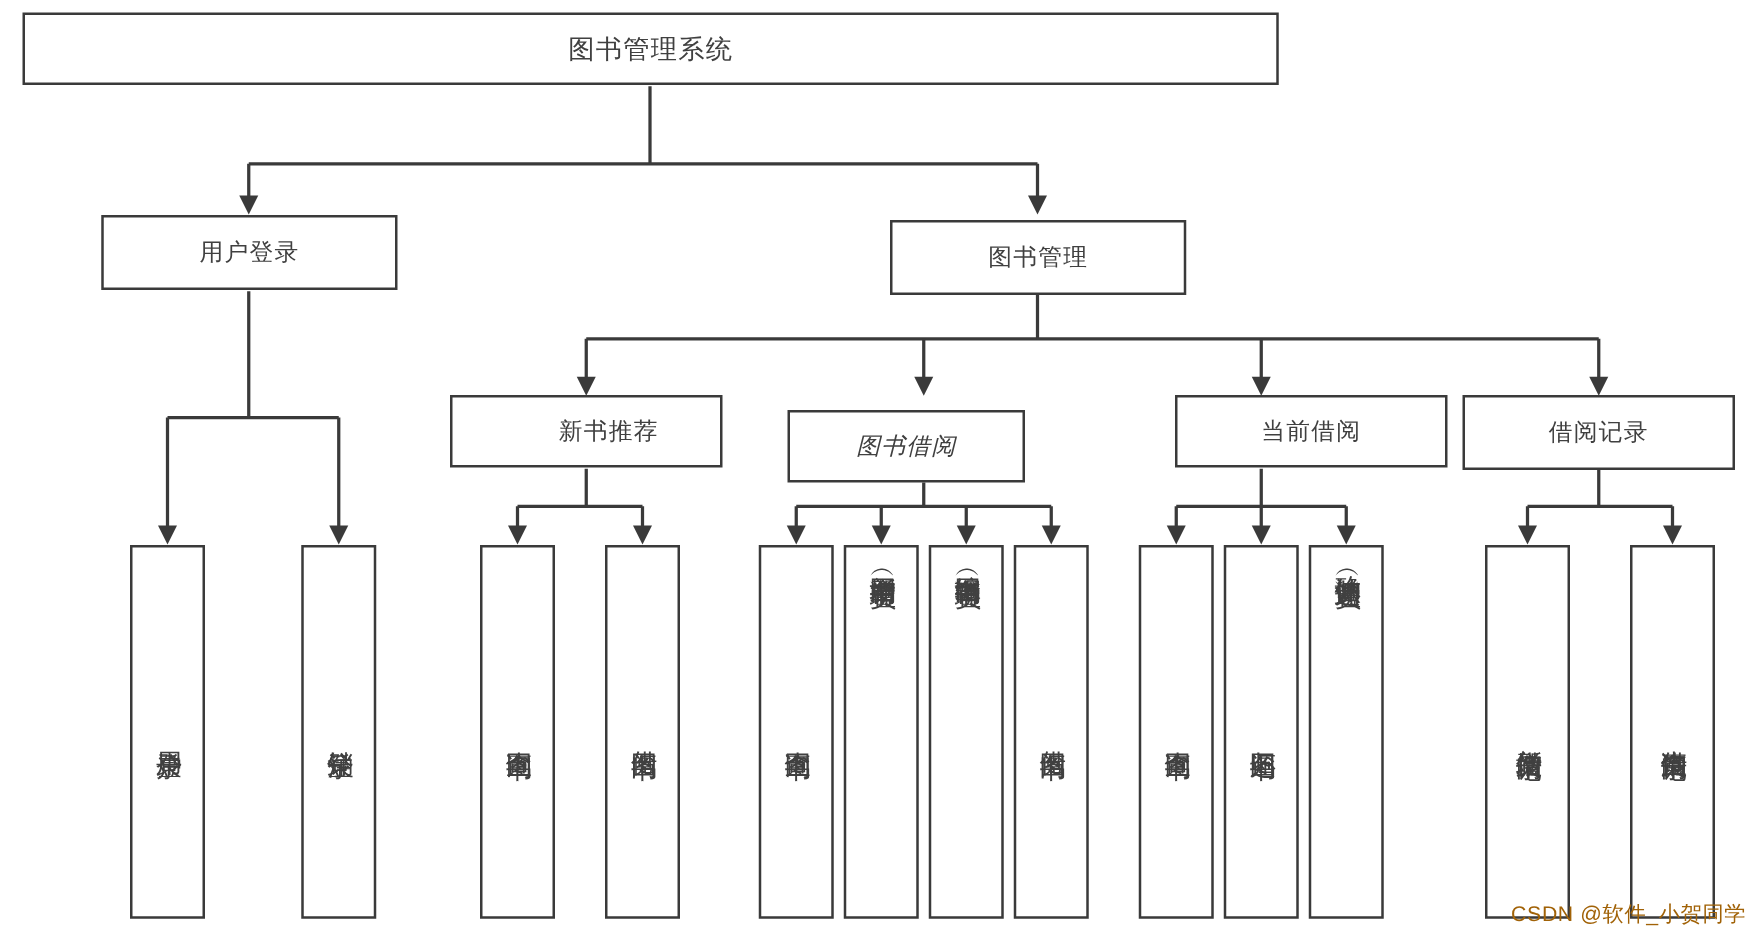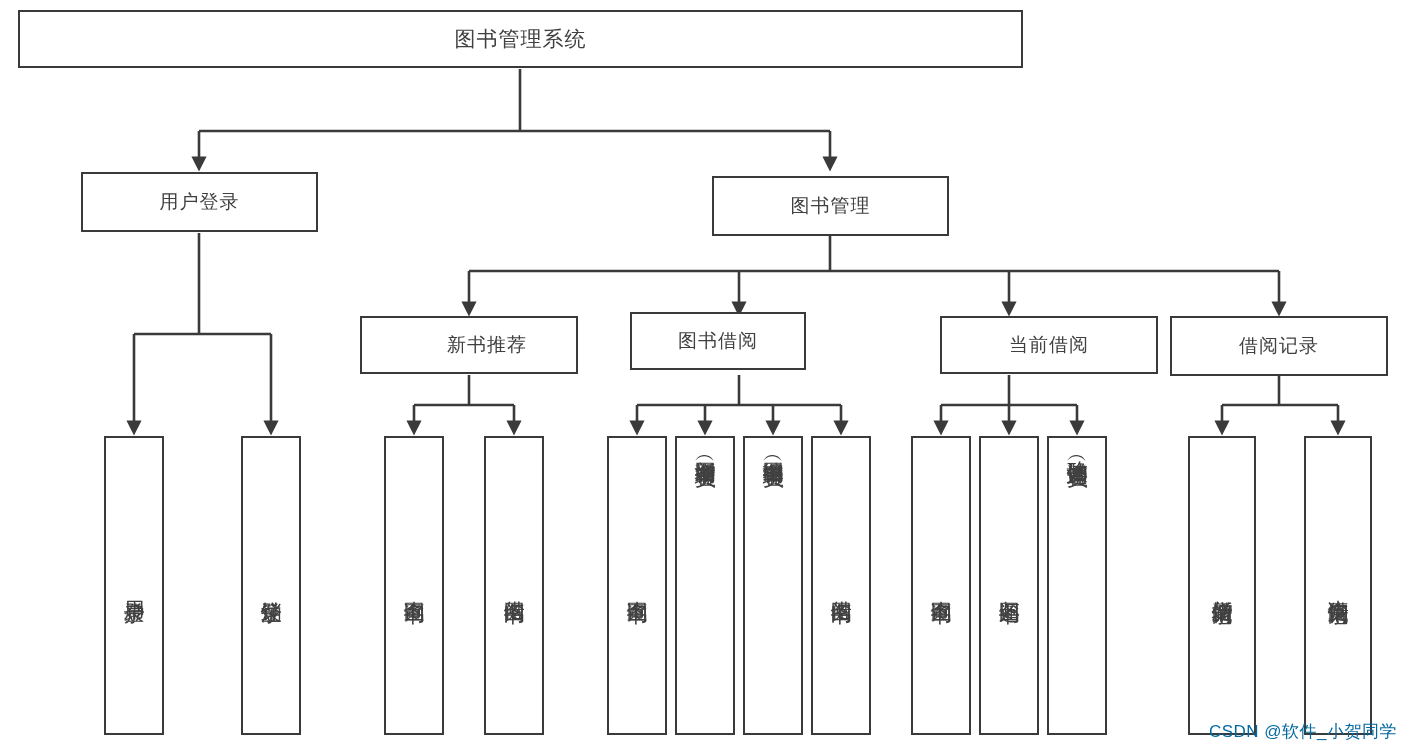--- a/index.html
+++ b/index.html
@@ -65,21 +65,21 @@
   }
   .leaf.center-v {
     align-items: center;
     padding-top: 0;
   }
   .watermark {
     position: absolute;
     right: 8px;
     bottom: 4px;
     font-size: 17px;
-    color: #0369a1;
+    color: #a16207;
     letter-spacing: 0.5px;
     z-index: 5;
     white-space: nowrap;
   }
 </style>
 </head>
 <body>
 
 <div id="canvas">
 
@@ -140,21 +140,21 @@
   <div class="node level1" style="left:81px; top:172px; width:237px; height:60px;">
     <span>用户登录</span>
   </div>
   <div class="node level1" style="left:712px; top:176px; width:237px; height:60px;">
     <span>图书管理</span>
   </div>
 
   <div class="node level2" style="left:360px; top:316px; width:218px; height:58px;padding-left:36px;">
     <span>新书推荐</span>
   </div>
-  <div class="node level2" style="left:630px; top:312px; width:176px; height:58px;">
+  <div class="node level2" style="left:630px; top:328px; width:190px; height:58px;font-style:italic;">
     <span>图书借阅</span>
   </div>
   <div class="node level2" style="left:900px; top:316px; width:218px; height:58px;margin-left:40px;">
     <span>当前借阅</span>
   </div>
   <div class="node level2" style="left:1170px; top:316px; width:218px; height:60px;">
     <span>借阅记录</span>
   </div>
 
   <div class="node leaf center-v" style="left:104px; top:436px; width:60px; height:299px;">

